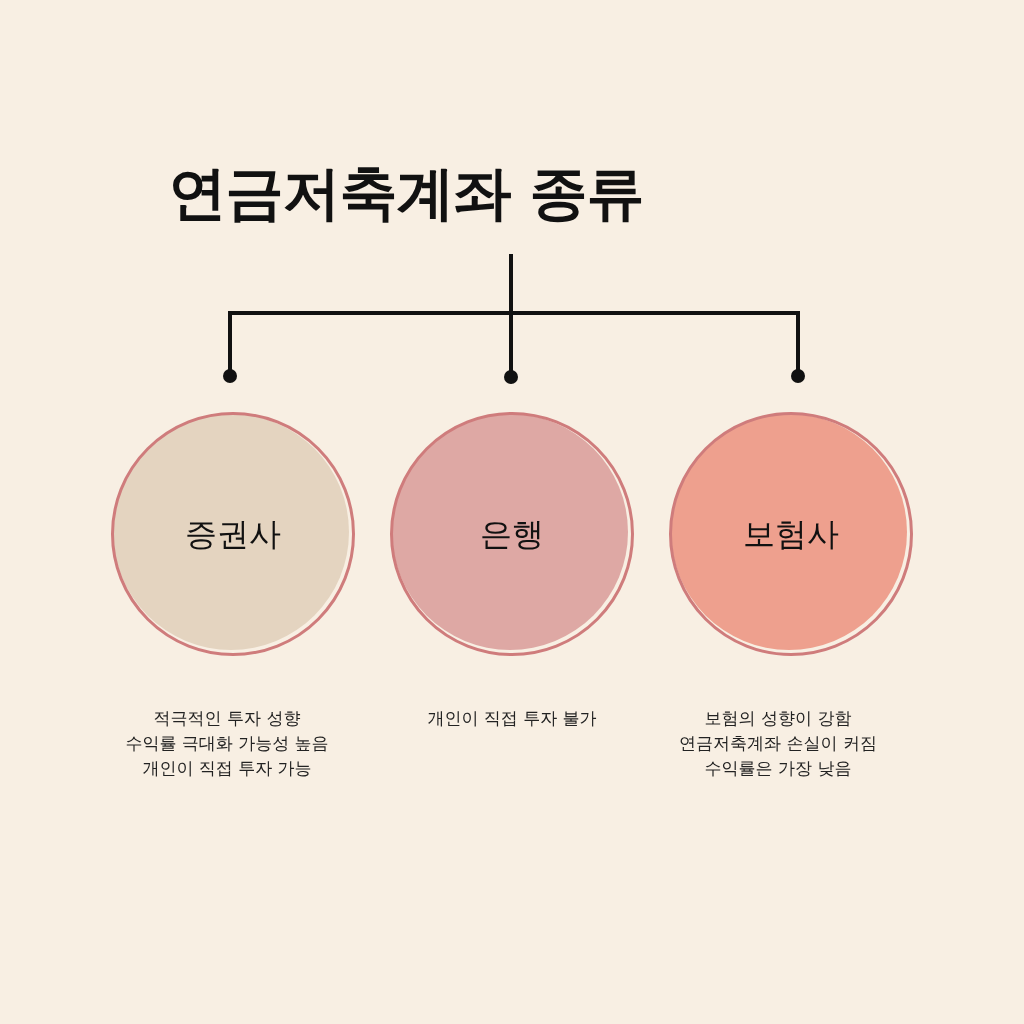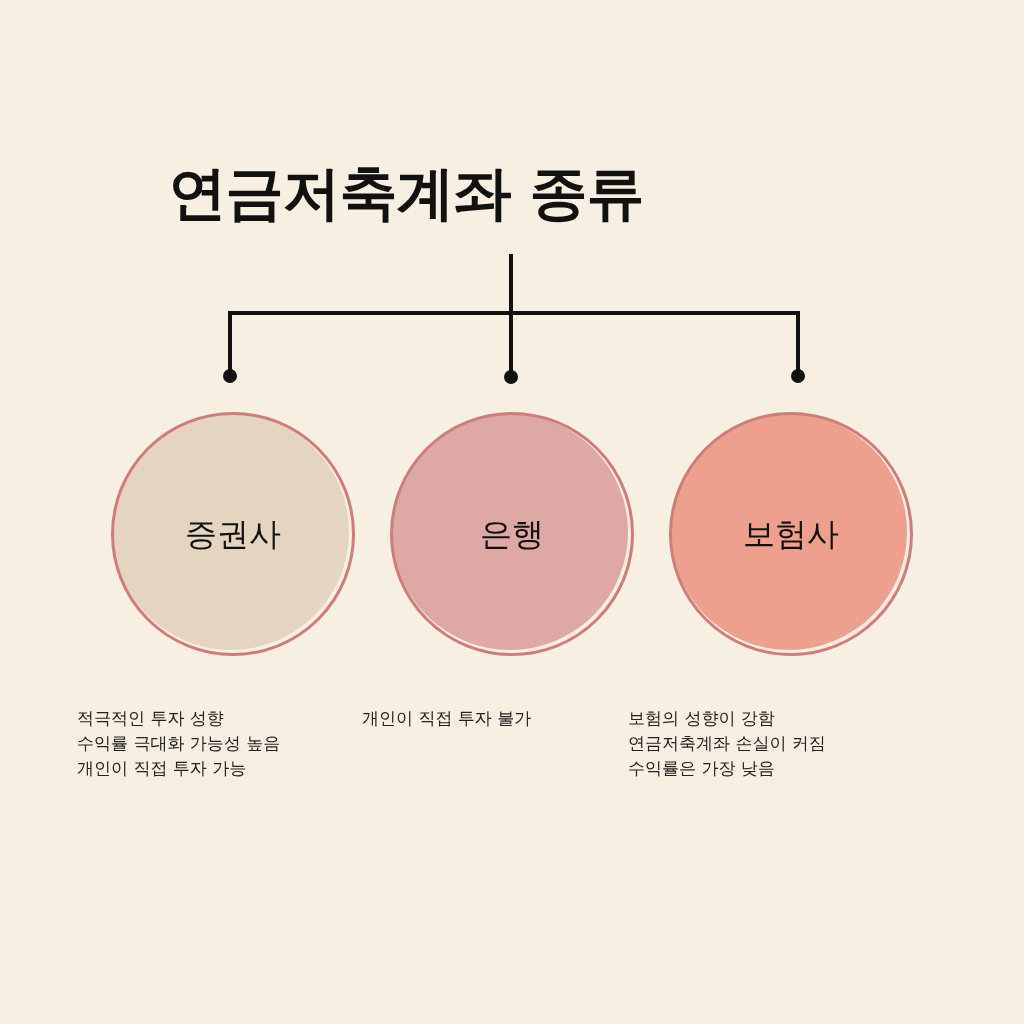--- a/index.html
+++ b/index.html
@@ -58,21 +58,21 @@
       left: 0; width: 244px;
       top: 100px;
       text-align: center;
       font-size: 32px;
       line-height: 44px;
     }
     .desc {
       position: absolute;
       top: 706px;
       width: 300px;
-      text-align: left;
+      text-align: center;
       font-size: 17px;
       line-height: 25px;
       color: #222;
     }
     .desc div { white-space: nowrap; }
   </style>
 </head>
 <body>
 
 <div class="title">연금저축계좌 종류</div>

